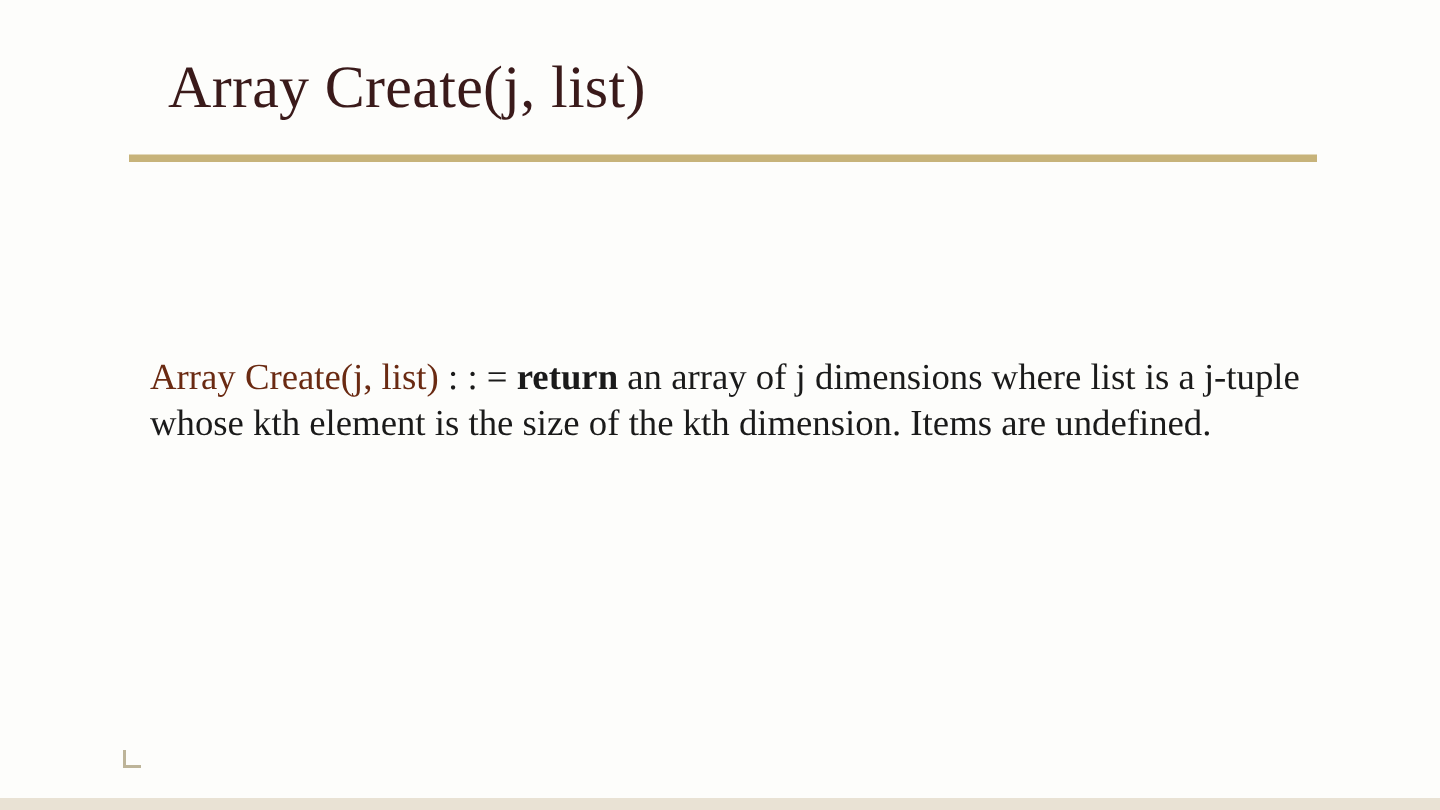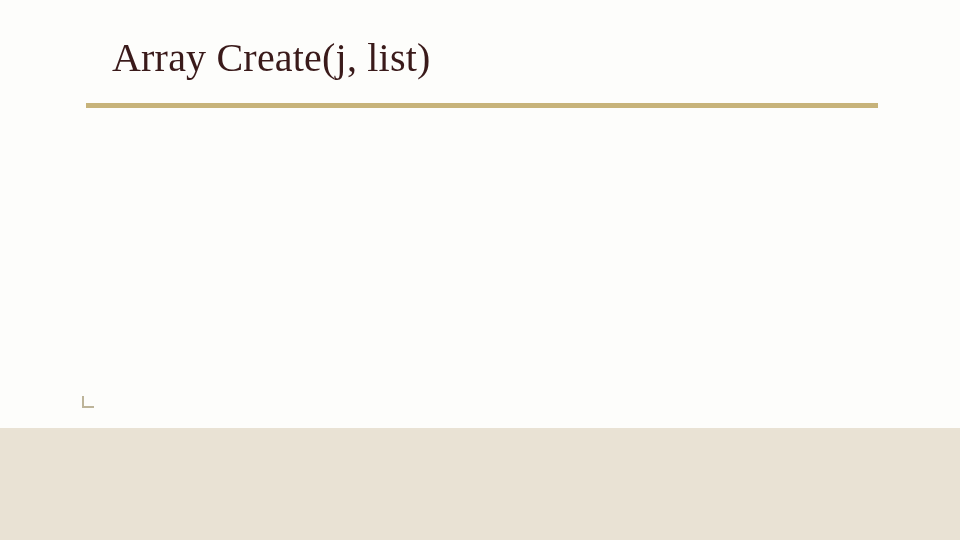--- a/index.html
+++ b/index.html
@@ -4,21 +4,21 @@
 <style>
   * { margin: 0; padding: 0; box-sizing: border-box; }
   html, body { width: 960px; height: 540px; overflow: hidden; }
   body {
     background: #e9e2d4;
     font-family: "Times New Roman", Times, serif;
     position: relative;
   }
   .slide {
     position: absolute;
-    left: 0; top: 0; width: 960px; height: 428px;
+    left: 0; top: 0; width: 960px; height: 532px;
     background: #fdfdfb;
   }
   .title-wrap {
     position: absolute;
     left: 112px;
     top: 34px;
     width: 760px;
   }
   .title {
     font-size: 40px;
@@ -59,16 +59,21 @@
 <body>
 
 <div class="slide">
 
   <div class="title-wrap">
     <h1 class="title">Array Create(j, list)</h1>
   </div>
 
   <div class="rule"></div>
 
+  <div class="body">
+    <p>
+      <span class="fn-name">Array Create(j, list)</span><span>  : : = </span><span class="kw">return</span><span> an array of  j dimensions where list is a j-tuple whose kth element is the size of the kth dimension. Items are undefined.</span>
+    </p>
+  </div>
 
   <div class="corner-mark"></div>
 
 </div>
 
 </body></html>

